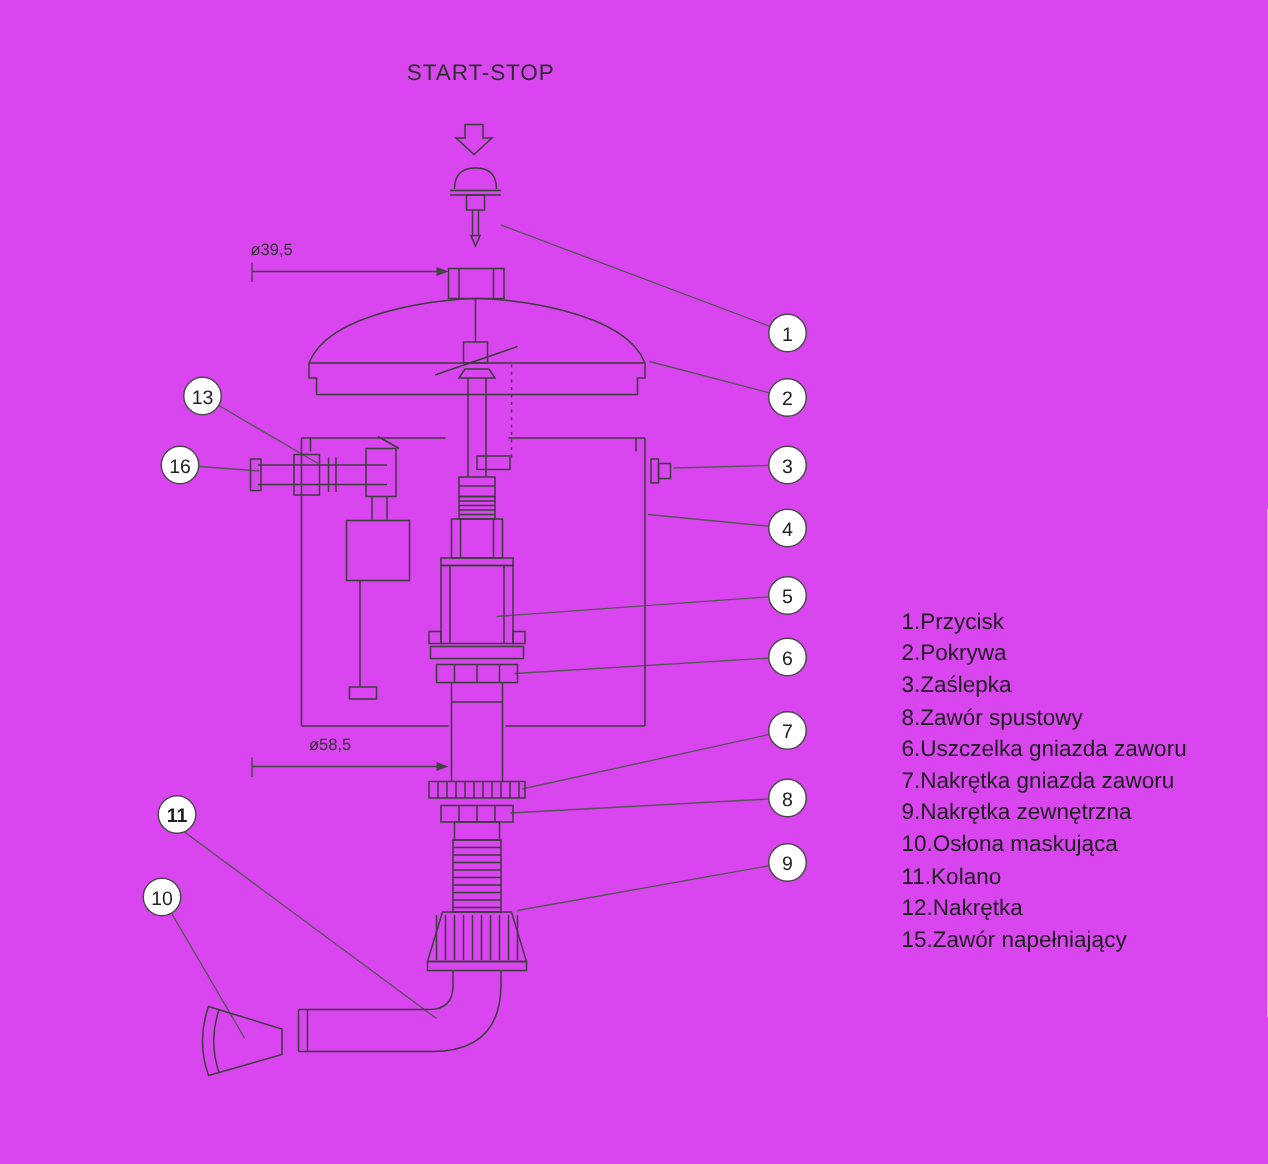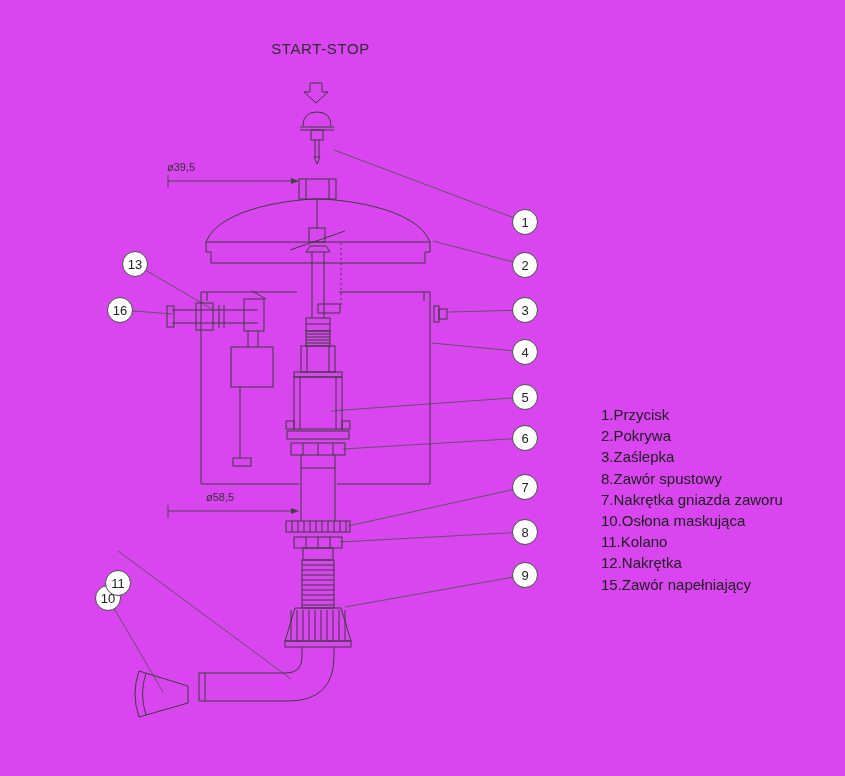--- a/index.html
+++ b/index.html
@@ -232,29 +232,31 @@
   <div class="callout" style="left:512px;top:209px;">1</div>
   <div class="callout" style="left:512px;top:252px;">2</div>
   <div class="callout" style="left:512px;top:297px;">3</div>
   <div class="callout" style="left:512px;top:339px;">4</div>
   <div class="callout" style="left:512px;top:384px;">5</div>
   <div class="callout" style="left:512px;top:425px;">6</div>
   <div class="callout" style="left:512px;top:474px;">7</div>
   <div class="callout" style="left:512px;top:519px;">8</div>
   <div class="callout" style="left:512px;top:562px;">9</div>
   <div class="callout" style="left:95px;top:585px;">10</div>
-  <div class="callout" style="left:105px;top:570px;">11</div>
+  <div class="callout" style="left:105px;top:530px;font-weight:bold;">11</div>
   <div class="callout" style="left:107px;top:297px;">16</div>
   <div class="callout" style="left:122px;top:251px;">13</div>
 
   <ul class="legend">
     <li>1.Przycisk</li>
     <li>2.Pokrywa</li>
     <li>3.Zaślepka</li>
     <li>8.Zawór spustowy</li>
+    <li>6.Uszczelka gniazda zaworu</li>
     <li>7.Nakrętka gniazda zaworu</li>
+    <li>9.Nakrętka zewnętrzna</li>
     <li>10.Osłona maskująca</li>
     <li>11.Kolano</li>
     <li>12.Nakrętka</li>
     <li>15.Zawór napełniający</li>
   </ul>
 
 </div>
 
 </body></html>

